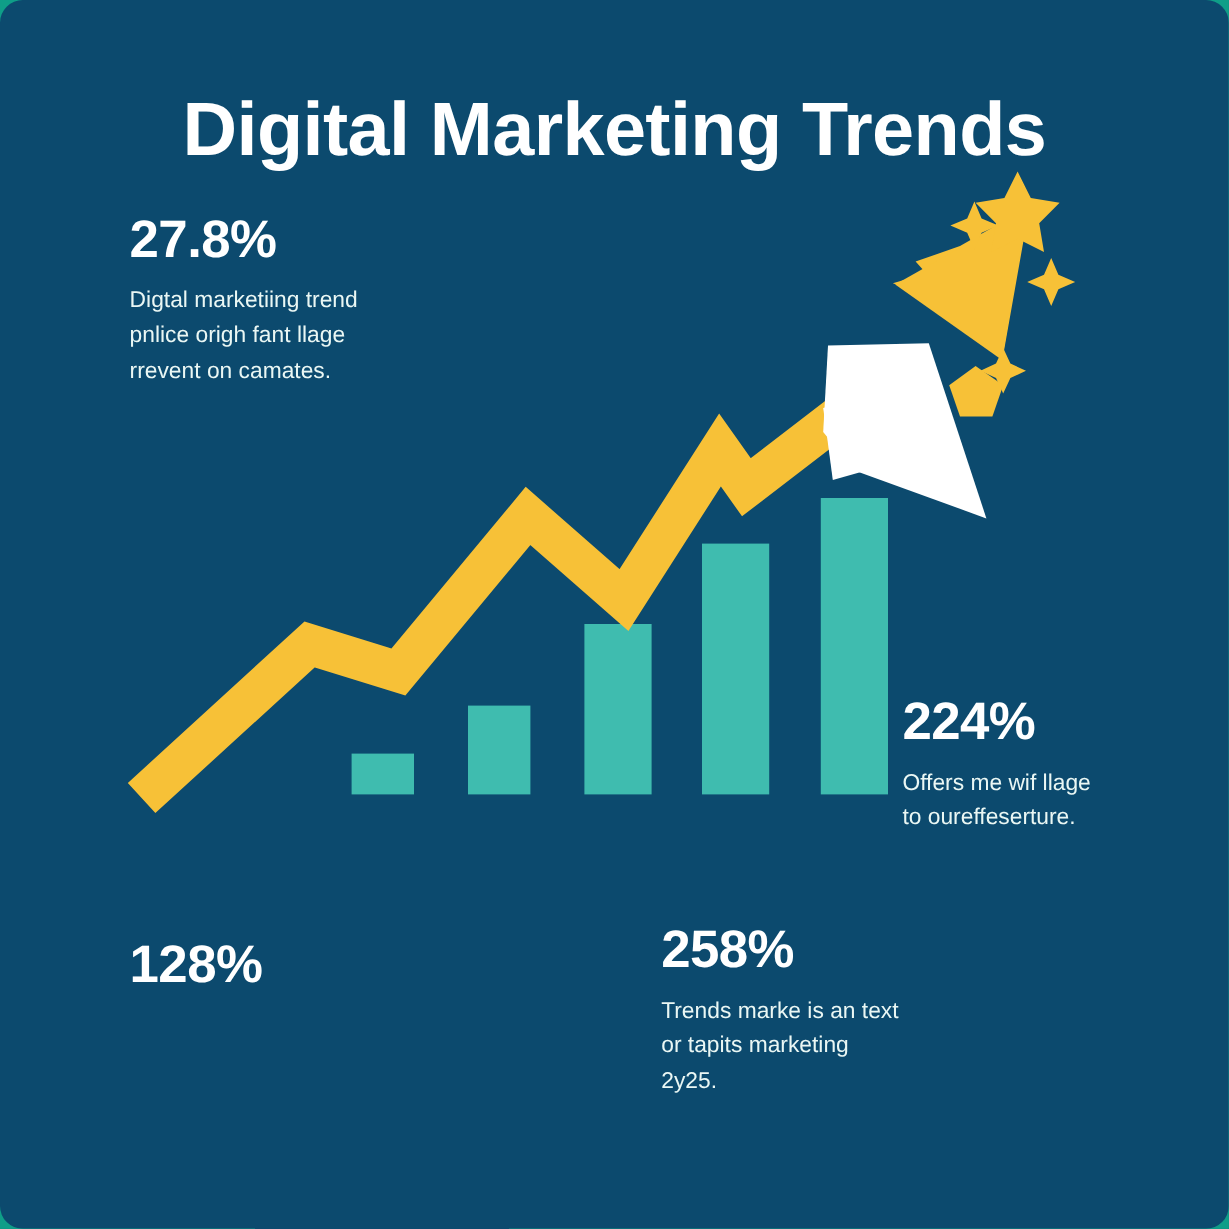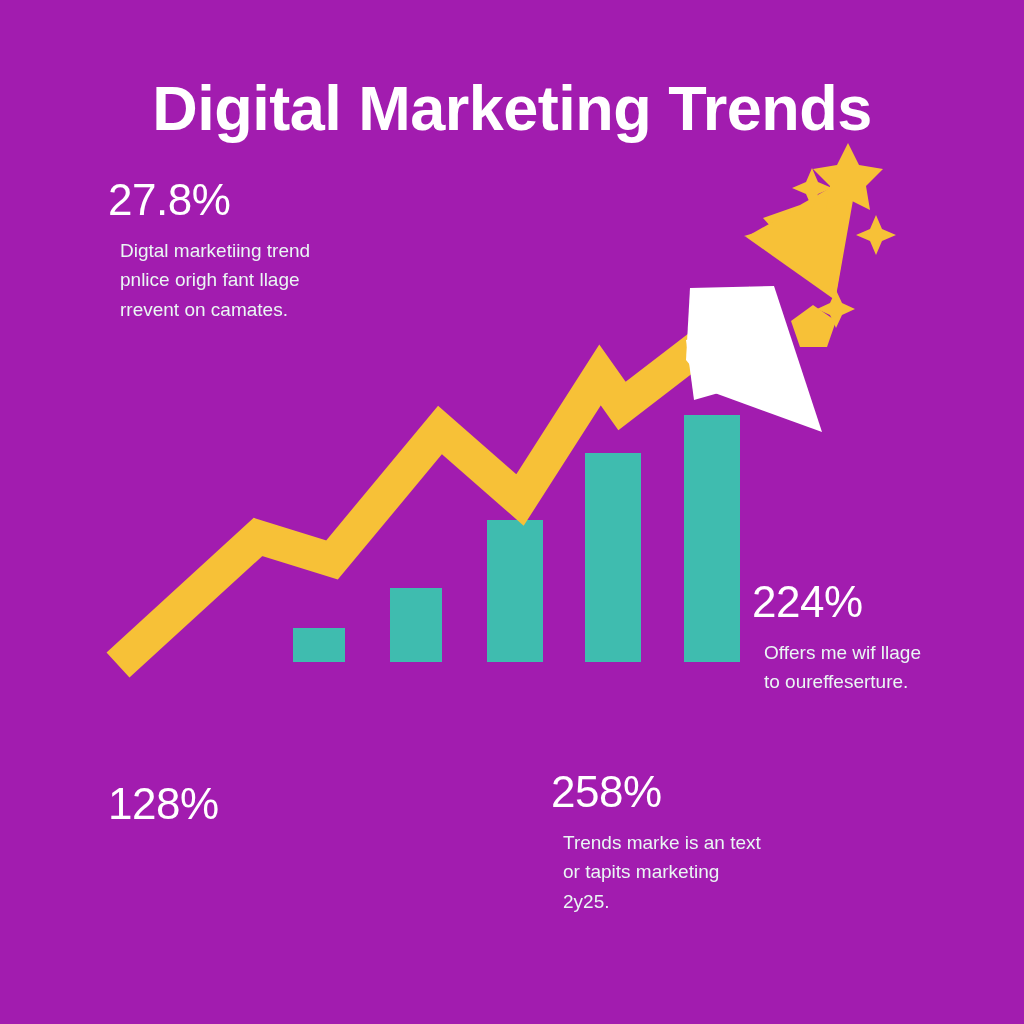--- a/index.html
+++ b/index.html
@@ -41,44 +41,44 @@
     height: 1024px;
   }
 
   
   .stat {
     position: absolute;
     color: #ffffff;
   }
   .stat-value {
     font-size: 44px;
-    font-weight: 400;
+    font-weight: 700;
     line-height: 1.0;
     letter-spacing: -0.5px;
     margin: 0 0 14px 0;
     color: #ffffff;
   }
   .stat-desc {
     font-size: 19px;
     font-weight: 400;
     line-height: 1.55;
     color: #eaf7f4;
-    margin: 12px;
+    margin: 0;
     white-space: pre-line;
   }
 
   #stat-top-left   { left: 108px; top: 178px;  width: 300px; }
   #stat-mid-right  { left: 752px; top: 580px;  width: 260px; }
   #stat-bottom-left{ left: 108px; top: 770px;  width: 330px; }
   #stat-bottom-right{left: 551px; top: 770px;  width: 330px; }
 </style>
 </head>
 <body style="background: rgb(15, 158, 136);">
 
-<div id="infographic" style="background: #a21caf;">
+<div id="infographic" style="background: #0c4a6e; border-radius: 19px;">
 
   <h1 id="title" style="color: rgb(255, 255, 255);">Digital Marketing Trends</h1>
 
   <svg id="chart-layer" viewBox="0 0 1024 1024">
 
     <g fill="#3fbcaf">
       <rect x="293" y="628" width="52" height="34" fill="#3fbcaf"></rect>
       <rect x="390" y="588" width="52" height="74" fill="#3fbcaf"></rect>
       <rect x="487" y="520" width="56" height="142" fill="#3fbcaf"></rect>
       <rect x="585" y="453" width="56" height="209" fill="#3fbcaf"></rect>

